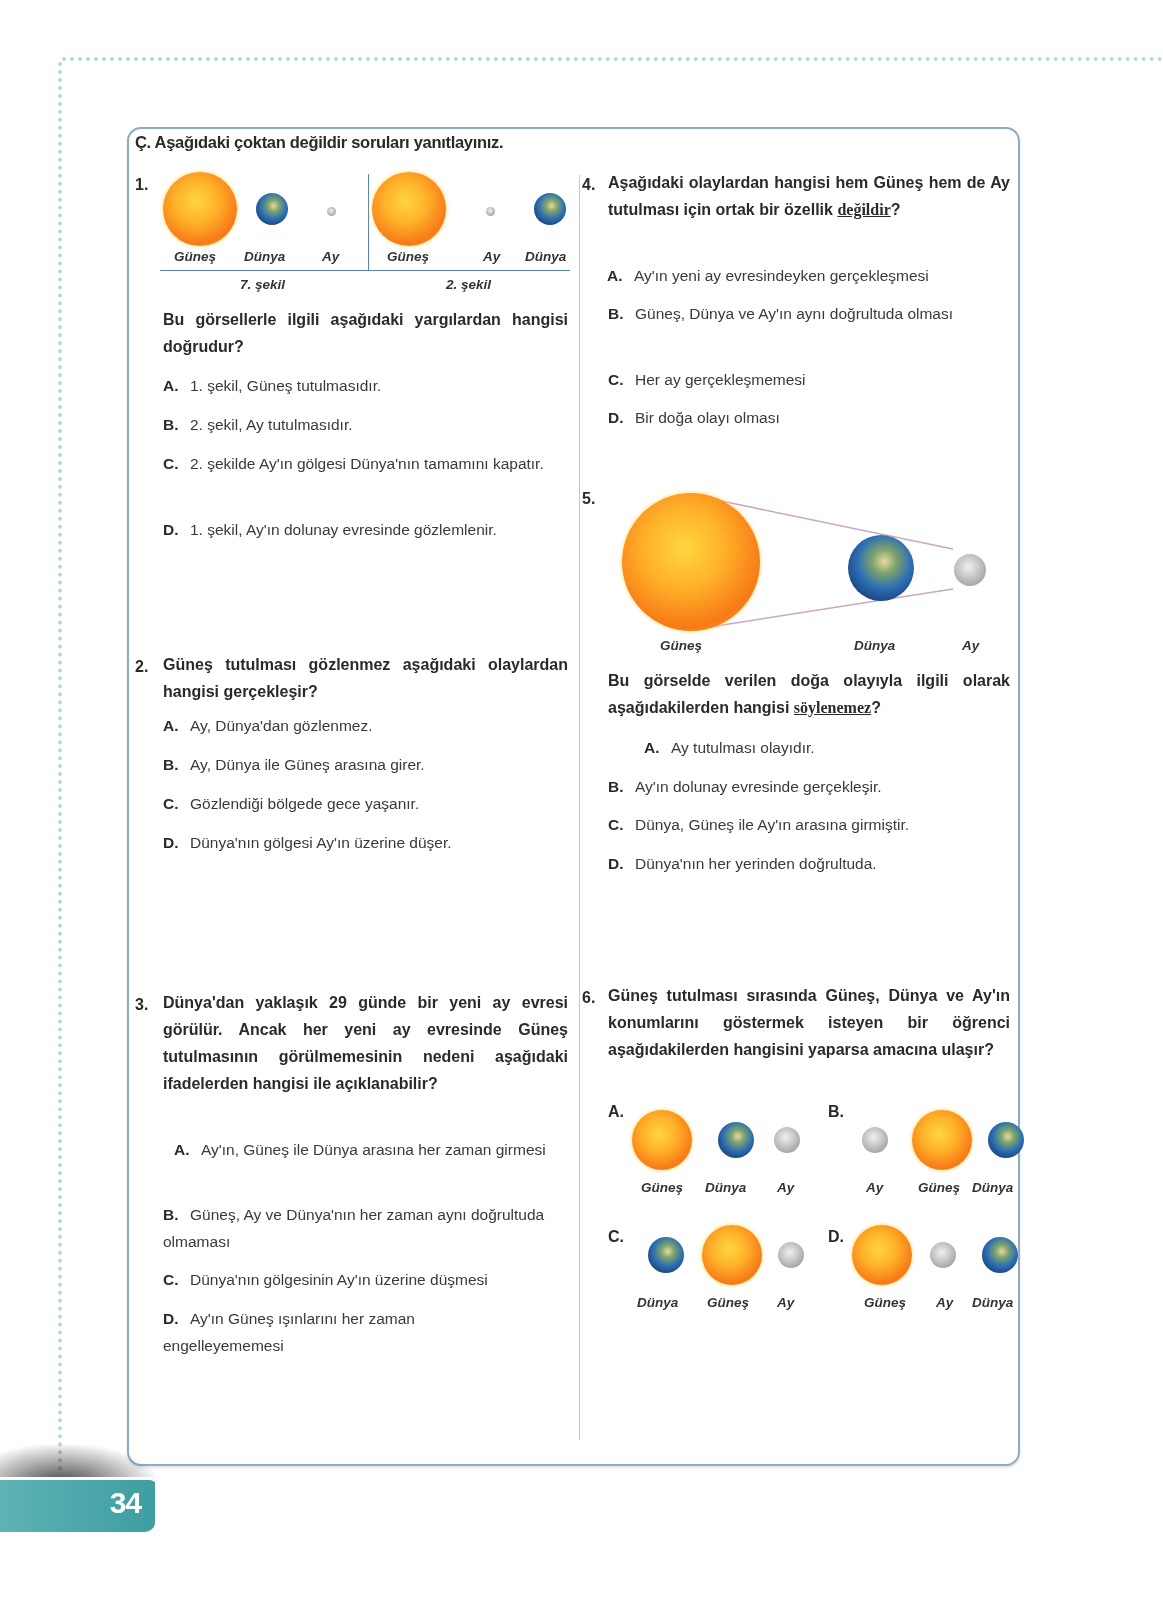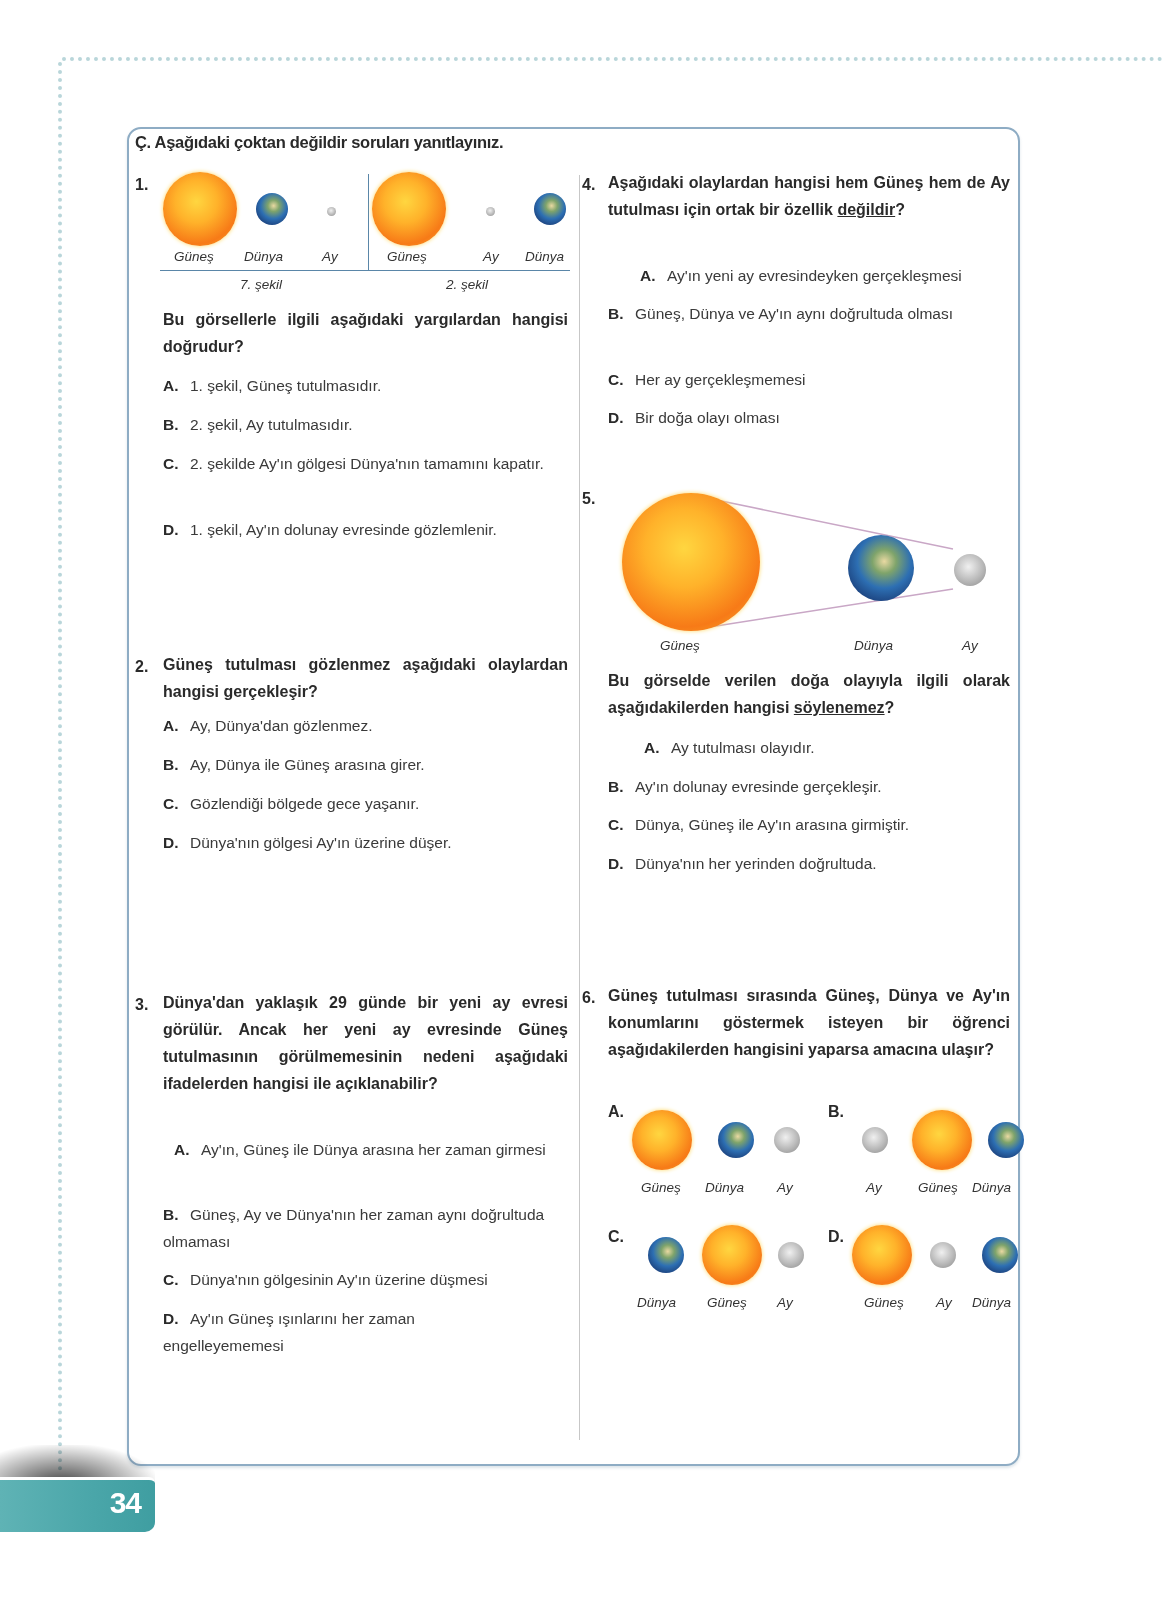--- a/index.html
+++ b/index.html
@@ -24,22 +24,22 @@
     position:absolute; left:579px; top:175px; width:1px; height:1265px; background:#c7c7c7;
   }
   .heading {
     position:absolute; left:135px; top:133px; font-weight:bold; font-size:16.5px;
     color:#2a2a2a; letter-spacing:-0.3px;
   }
   .qnum { position:absolute; font-weight:bold; font-size:16px; }
   .qtext { position:absolute; font-weight:bold; font-size:16px; line-height:27px; text-align:justify; }
   .opt { position:absolute; font-size:15.5px; line-height:27px; color:#3a3a3a; }
   .opt .lt { font-weight:bold; color:#2a2a2a; display:inline-block; width:27px; }
-  .u { text-decoration:underline; }
-  .label { position:absolute; font-style:italic; font-size:13.5px; color:#333; }
+  .u { text-decoration:underline;font-family:Liberation Serif, serif; }
+  .label { position:absolute; font-style:italic; font-size:13.5px; color:#333;font-weight:bold; }
   .sun {
     position:absolute; border-radius:50%;
     background: radial-gradient(circle at 45% 40%, #ffd640 0%, #ffb22a 35%, #f77a17 70%, #f6b72c 100%);
     box-shadow:0 0 4px #ffd860;
   }
   .earth {
     position:absolute; border-radius:50%;
     background: radial-gradient(circle at 55% 40%, #e9d9a2 0%, #7fa46b 22%, #2d6fb3 50%, #1b3f7a 80%, #0e2248 100%);
   }
   .moon {
@@ -111,21 +111,21 @@
 
 <div class="qnum" style="left:135px;top:996px;">3.</div>
 <div class="qtext" style="left:163px;top:989px;width:405px;">Dünya'dan yaklaşık 29 günde bir yeni ay evresi görülür. Ancak her yeni ay evresinde Güneş tutulmasının görülmemesinin nedeni aşağıdaki ifadelerden hangisi ile açıklanabilir?</div>
 <div class="opt" style="left:174px;top:1136px;width:400px;"><span class="lt">A.</span><span>Ay'ın, Güneş ile Dünya arasına her zaman girmesi</span></div>
 <div class="opt" style="left:163px;top:1201px;width:400px;"><span class="lt">B.</span><span>Güneş, Ay ve Dünya'nın her zaman aynı doğrultuda olmaması</span></div>
 <div class="opt" style="left:163px;top:1266px;width:410px;"><span class="lt">C.</span><span>Dünya'nın gölgesinin Ay'ın üzerine düşmesi</span></div>
 <div class="opt" style="left:163px;top:1305px;width:340px;"><span class="lt">D.</span><span>Ay'ın Güneş ışınlarını her zaman engelleyememesi</span></div>
 
 <div class="qnum" style="left:582px;top:176px;">4.</div>
 <div class="qtext" style="left:608px;top:169px;width:402px;"><span>Aşağıdaki olaylardan hangisi hem Güneş hem de Ay tutulması için ortak bir özellik </span><span class="u">değildir</span><span>?</span></div>
-<div class="opt" style="left:640px;top:262px;width:402px;"><span class="lt">A.</span><span>Ay'ın yeni ay evresindeyken gerçekleşmesi</span></div>
+<div class="opt" style="left:607px;top:262px;width:402px;"><span class="lt">A.</span><span>Ay'ın yeni ay evresindeyken gerçekleşmesi</span></div>
 <div class="opt" style="left:608px;top:300px;width:402px;"><span class="lt">B.</span><span>Güneş, Dünya ve Ay'ın aynı doğrultuda olması</span></div>
 <div class="opt" style="left:608px;top:366px;width:402px;"><span class="lt">C.</span><span>Her ay gerçekleşmemesi</span></div>
 <div class="opt" style="left:608px;top:404px;width:402px;"><span class="lt">D.</span><span>Bir doğa olayı olması</span></div>
 
 <div class="qnum" style="left:582px;top:490px;">5.</div>
 <div>
   <svg class="cone" width="1163" height="700">
     <line x1="697" y1="496" x2="953" y2="549" stroke="#c9a7c6" stroke-width="1.5"></line>
     <line x1="697" y1="629" x2="953" y2="589" stroke="#c9a7c6" stroke-width="1.5"></line>
   </svg>

